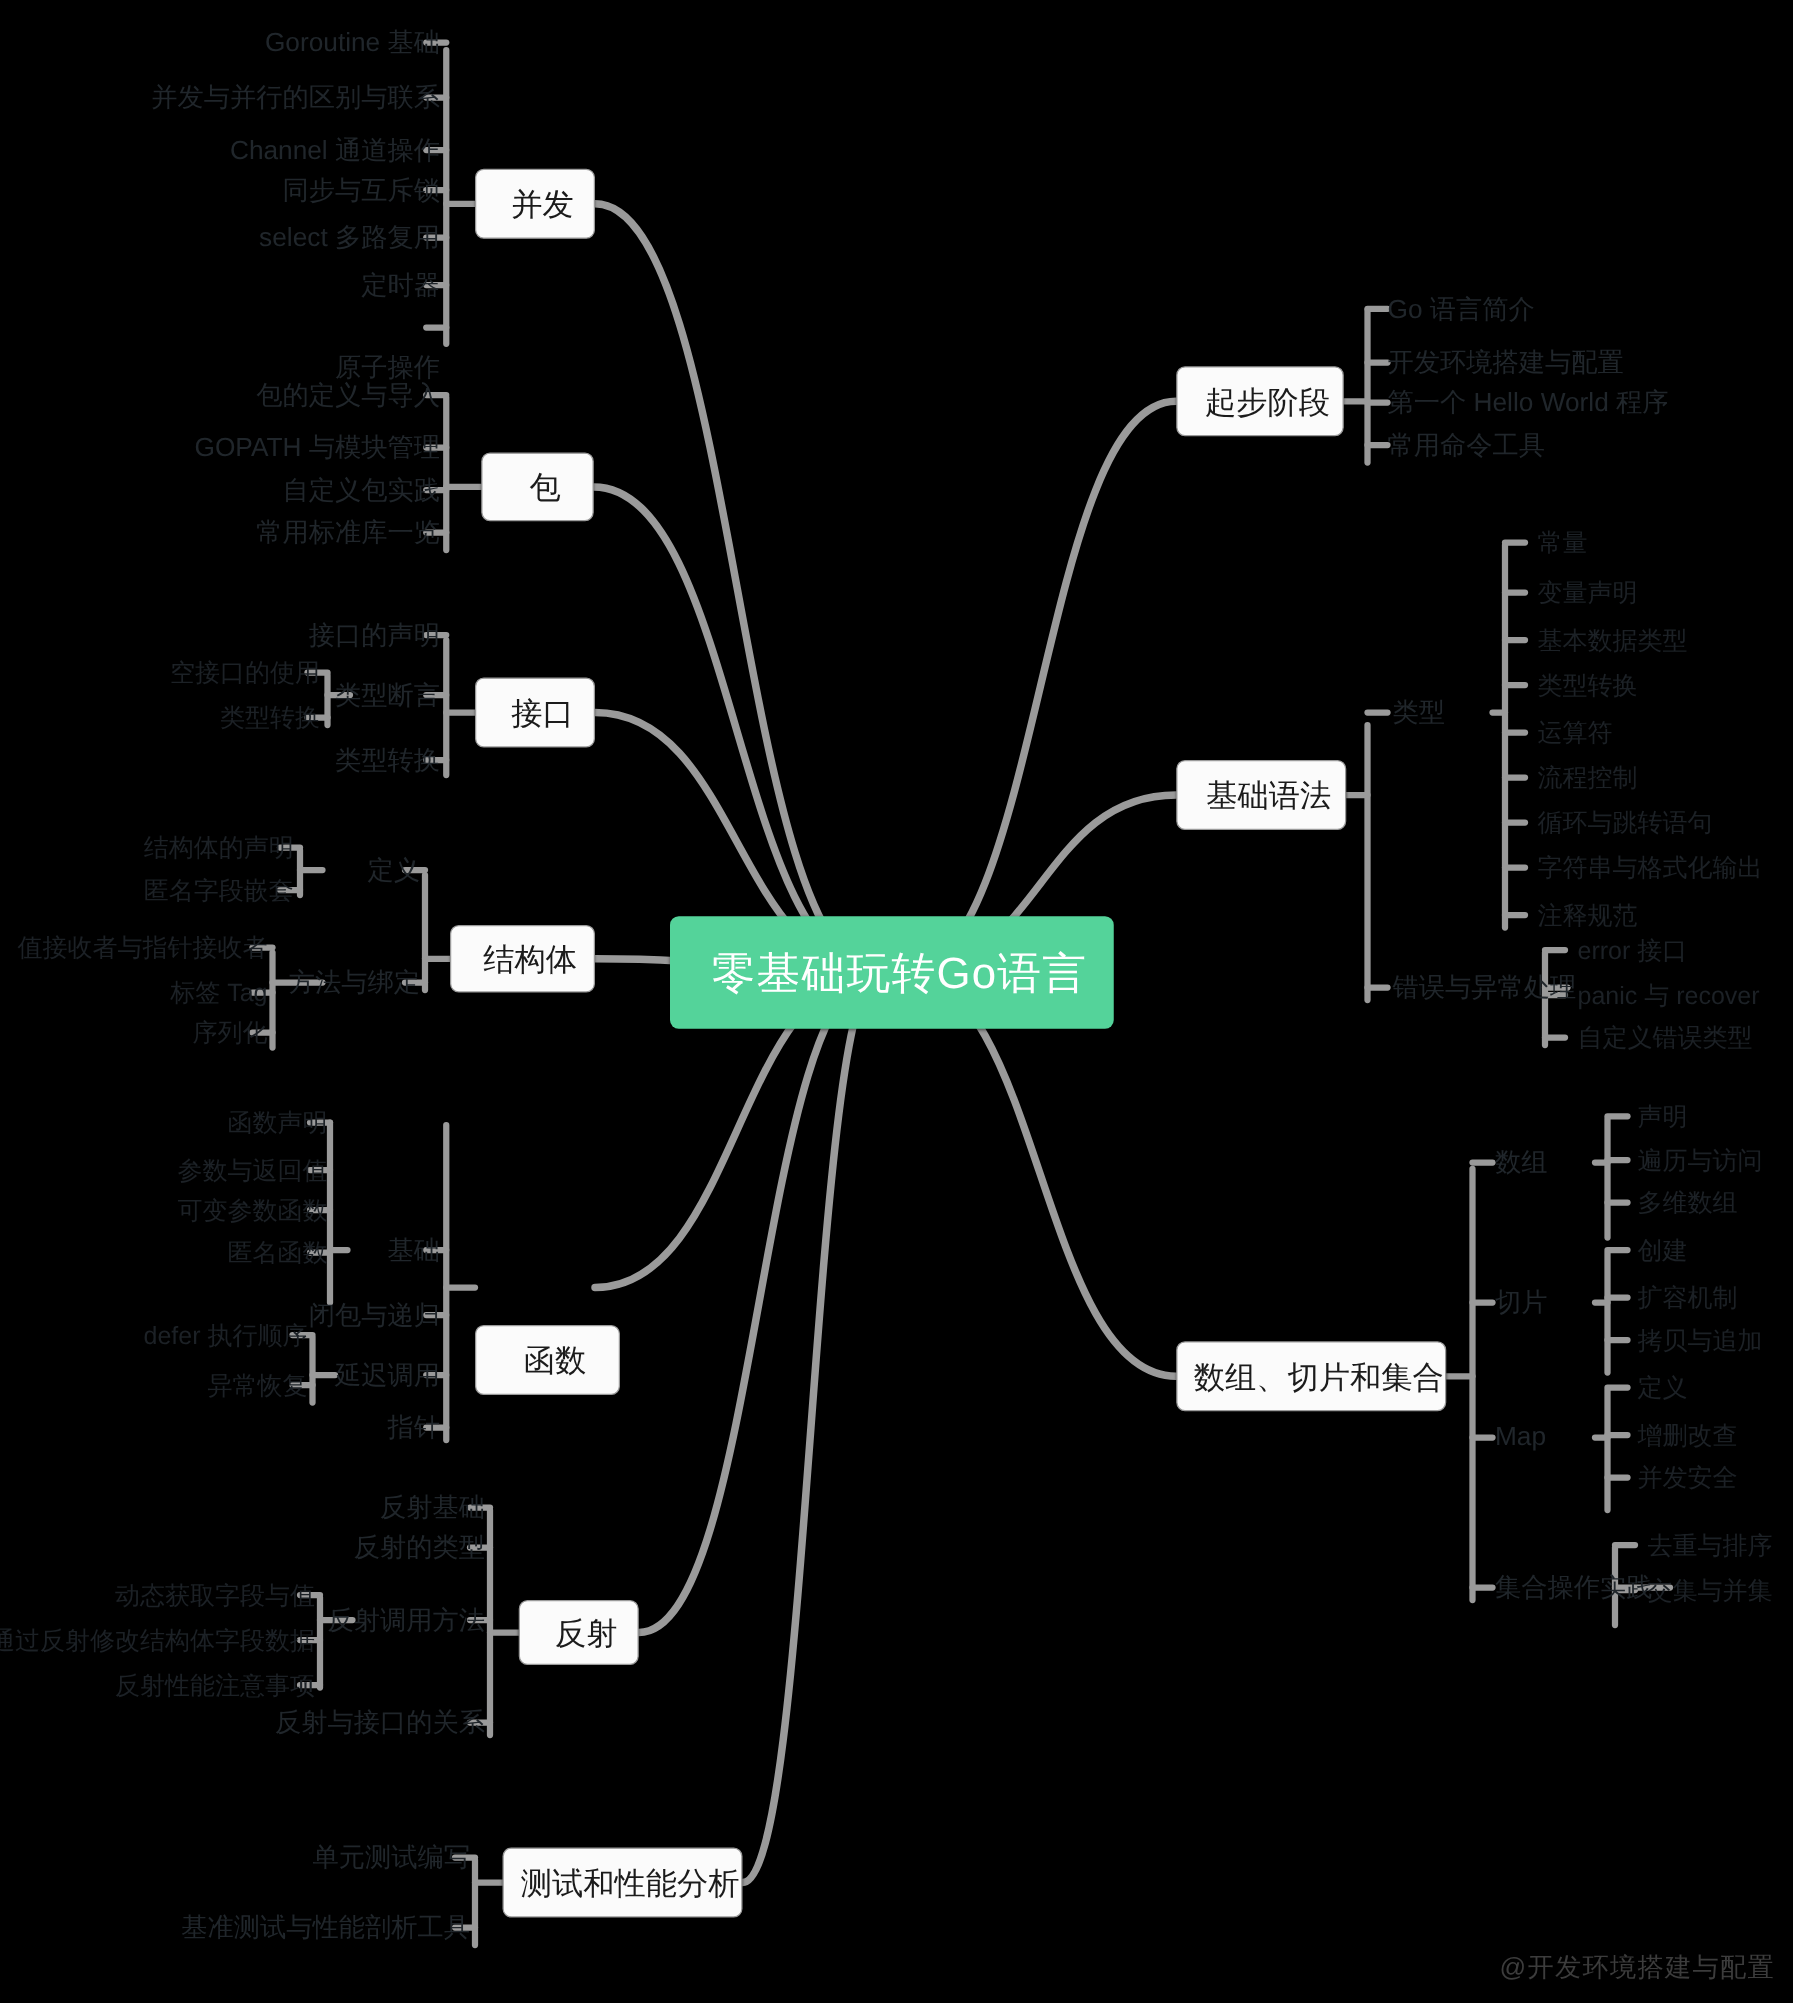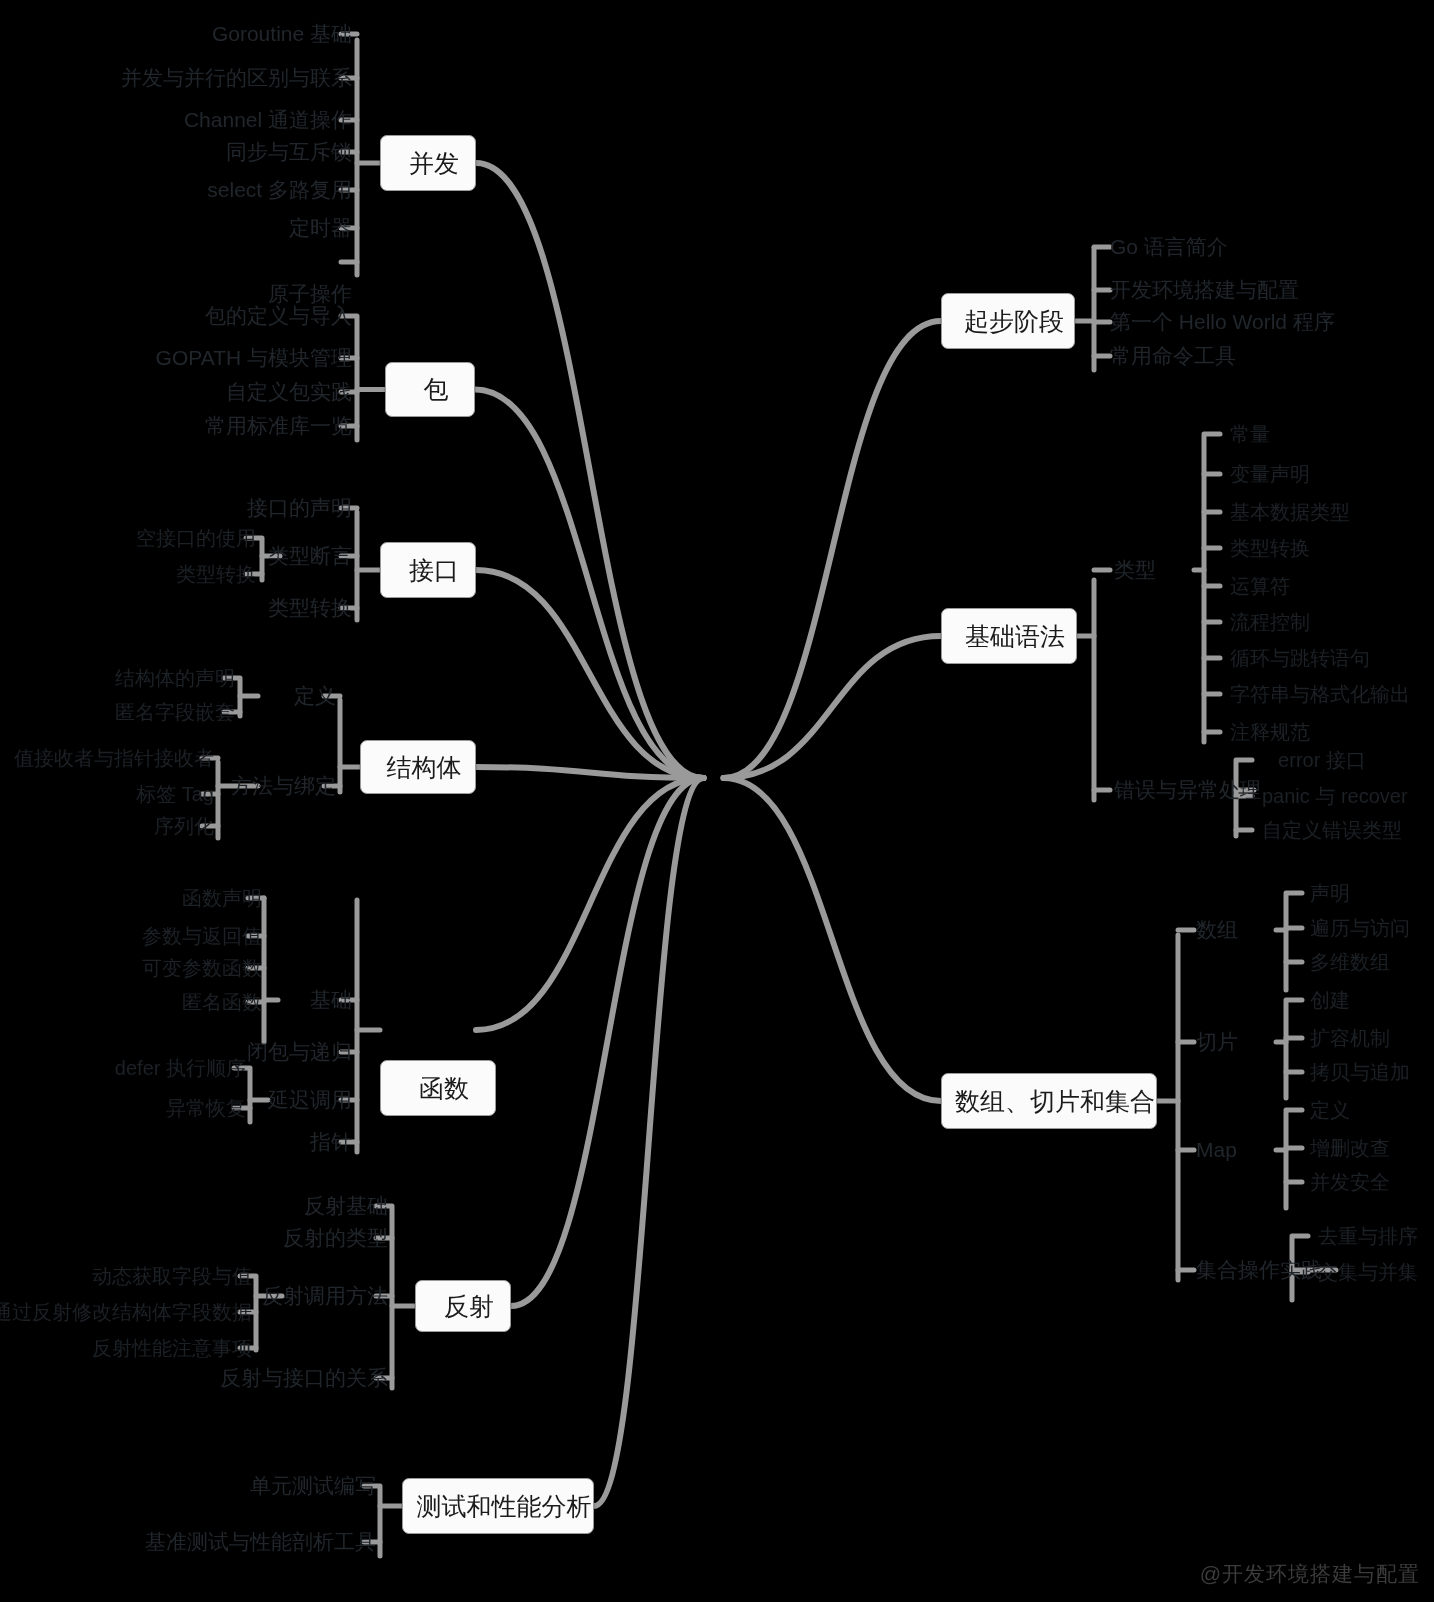--- a/index.html
+++ b/index.html
@@ -213,20 +213,21 @@
       <path d="M1286,1112 L1286,1208" stroke="#9a9a9a" stroke-width="5" fill="none" stroke-linecap="round"></path>
       <path d="M1286,1110 L1302,1110" stroke="#9a9a9a" stroke-width="5" fill="none" stroke-linecap="round"></path>
       <path d="M1286,1148 L1302,1148" stroke="#9a9a9a" stroke-width="5" fill="none" stroke-linecap="round"></path>
       <path d="M1286,1182 L1302,1182" stroke="#9a9a9a" stroke-width="5" fill="none" stroke-linecap="round"></path>
       <path d="M1336,1270 L1292,1270" stroke="#9a9a9a" stroke-width="5" fill="none" stroke-linecap="round"></path>
       <path d="M1292,1238 L1292,1300" stroke="#9a9a9a" stroke-width="5" fill="none" stroke-linecap="round"></path>
       <path d="M1292,1236 L1308,1236" stroke="#9a9a9a" stroke-width="5" fill="none" stroke-linecap="round"></path>
       <path d="M1292,1272 L1308,1272" stroke="#9a9a9a" stroke-width="5" fill="none" stroke-linecap="round"></path>
     </svg>
 
+  <div class="node root-node" id="root-node" style="left: 536px; top: 733px; width: 355px; height: 90px;">零基础玩转Go语言</div>
 
   <div id="node-layer">
       <div class="node topic-node" style="left: 380px; top: 135px; width: 96px; height: 56px;">
         <span>并发</span>
       </div>
       <div class="sub-node left" style="left: 212px; top: 21px; width: 140px; height: 26px;">
         <span>Goroutine 基础</span>
       </div>
       <div class="sub-node left" style="left: 145px; top: 65px; width: 207px; height: 26px;">
         <span>并发与并行的区别与联系</span>
@@ -413,21 +414,21 @@
       </div>
       <div class="leaf-node right" style="left: 1230px; top: 681px; width: 190px; height: 26px;">
         <span>字符串与格式化输出</span>
       </div>
       <div class="leaf-node right" style="left: 1230px; top: 719px; width: 110px; height: 26px;">
         <span>注释规范</span>
       </div>
       <div class="sub-node right" style="left: 1114px; top: 777px; width: 140px; height: 26px;">
         <span>错误与异常处理</span>
       </div>
-      <div class="leaf-node right" style="left: 1262px; top: 747px; width: 120px; height: 26px; justify-content: center;">
+      <div class="leaf-node right" style="left: 1262px; top: 747px; width: 120px; height: 26px;">
         <span>error 接口</span>
       </div>
       <div class="leaf-node right" style="left: 1262px; top: 783px; width: 150px; height: 26px;">
         <span>panic 与 recover</span>
       </div>
       <div class="leaf-node right" style="left: 1262px; top: 817px; width: 150px; height: 26px;">
         <span>自定义错误类型</span>
       </div>
       <div class="node topic-node" style="left: 941px; top: 1073px; width: 216px; height: 56px;">
         <span>数组、切片和集合</span>

